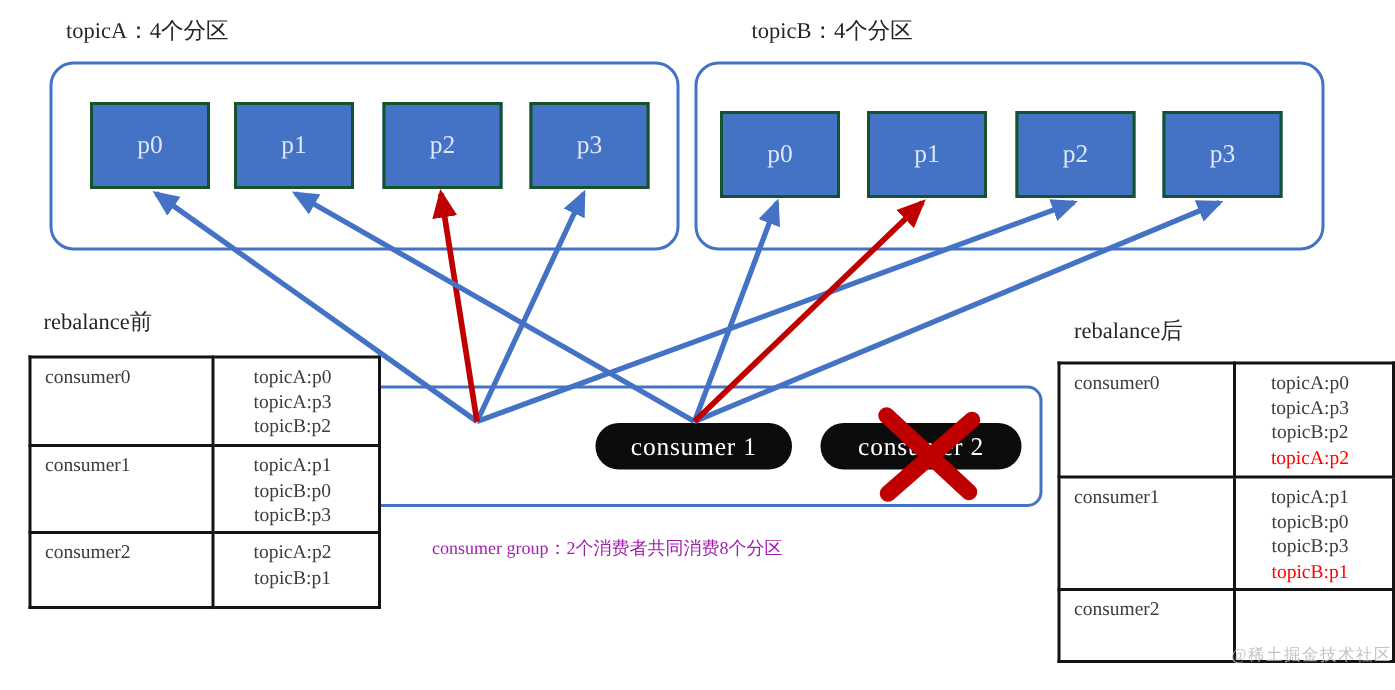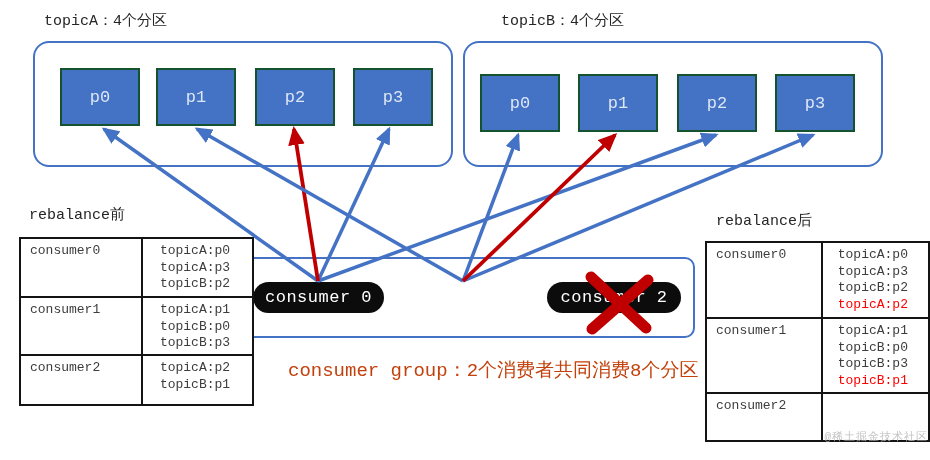--- a/index.html
+++ b/index.html
@@ -1,37 +1,37 @@
 <!DOCTYPE html>
 <html><head>
 <meta charset="utf-8">
 <style>
   html,body{margin:0;padding:0;background:#fff;}
   .canvas{
     position:relative;width:930px;height:460px;background:#ffffff;overflow:hidden;
-    font-family:Liberation Mono, monospace;
+    font-family:Liberation Serif, serif;
   }
   .section-title{position:absolute;font-size:15px;color:#262626;white-space:nowrap;}
   .topic-box{
     position:absolute;border:2px solid #4472c4;border-radius:16px;background:#ffffff;
   }
   .group-box{
     position:absolute;border:2px solid #4472c4;border-radius:10px;background:#ffffff;
   }
   .partition{
     position:absolute;width:80px;height:58px;background:#4472c4;border:2px solid #14532d;
     color:#dde7f6;font-size:17px;display:flex;align-items:center;justify-content:center;
     box-sizing:border-box;z-index:2;
   }
   .pill{
     position:absolute;top:282px;height:31px;background:#0c0c0c;border-radius:17px;
     color:#ffffff;font-size:17px;line-height:31px;text-align:center;z-index:3;
     letter-spacing:.5px;white-space:nowrap;
   }
-  .caption{position:absolute;left:288px;top:357px;font-size:19px;color:#c2410c;white-space:nowrap;}
+  .caption{position:absolute;left:288px;top:357px;font-size:12px;color:#a21caf;white-space:nowrap;}
   .assign-table{position:absolute;border-collapse:collapse;table-layout:fixed;background:#fff;z-index:3;}
   .assign-table td{
     border:2px solid #141414;vertical-align:top;padding:4px 14px 2px 9px;
     font-size:13px;line-height:16.5px;color:#3d3d3d;
   }
   .assign-table .c1{width:97px;}
   .assign-table .c2{width:86px;text-align:center;}
   .assign-line{white-space:nowrap;}
   .assign-line.red{color:#ff0000;}
   #overlay{position:absolute;left:0;top:0;z-index:4;pointer-events:none;}
@@ -56,21 +56,21 @@
   <div class="partition" style="left:353px;top:68px;">p3</div>
 
   <div class="section-title" style="left:501px;top:11px;">topicB：4个分区</div>
   <div class="topic-box" style="left:463px;top:41px;width:416px;height:122px;"></div>
   <div class="partition" style="left:480px;top:74px;">p0</div>
   <div class="partition" style="left:578px;top:74px;">p1</div>
   <div class="partition" style="left:677px;top:74px;">p2</div>
   <div class="partition" style="left:775px;top:74px;">p3</div>
 
   <div class="group-box" style="left:239px;top:257px;width:452px;height:77px;"></div>
-  <div class="pill" style="left:253px;width:131px;">consumer 0</div>
+  <div class="pill" style="left:397px;width:131px;">consumer 1</div>
   <div class="pill" style="left:547px;width:134px;">consumer 2</div>
   <div class="caption">consumer group：2个消费者共同消费8个分区</div>
 
   <div class="section-title" style="left:29px;top:205px;">rebalance前</div>
   <table class="assign-table" style="left:19px;top:237px;">
     <tbody>
         <tr style="height:59px;">
       <td class="c1">consumer0</td>
       <td class="c2">
         <div class="assign-line">topicA:p0</div>

